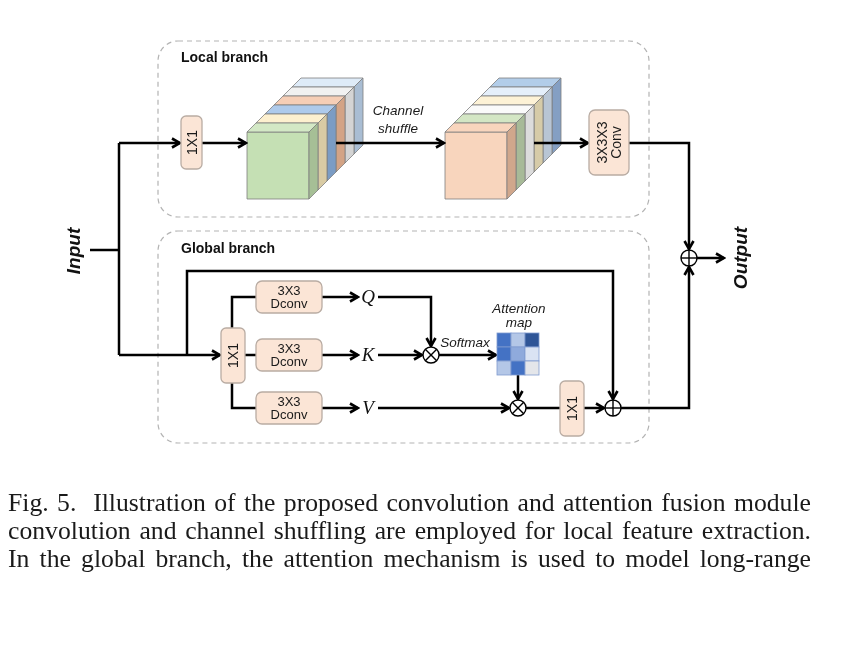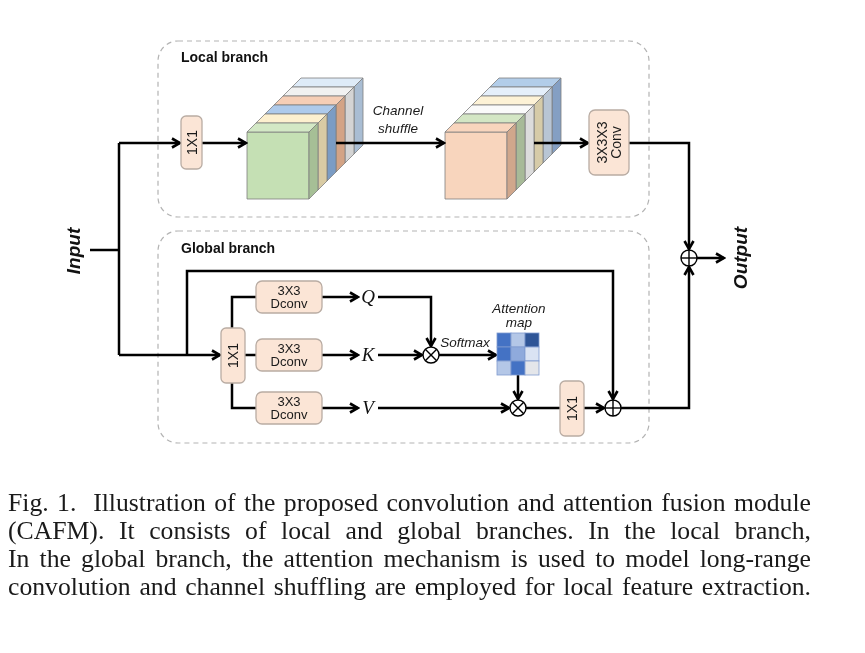--- a/index.html
+++ b/index.html
@@ -183,18 +183,17 @@
       </g>
 
     <rect class="block" x="560" y="381" width="24" height="55" rx="5"></rect>
     <text class="block-label" transform="translate(572,408.5) rotate(-90)">1X1</text>
 
     <text class="io-label" transform="translate(73,251) rotate(-90)">Input</text>
     <text class="io-label" transform="translate(740,258) rotate(-90)">Output</text>
   </svg>
 
   <div class="caption">
-    <div class="cap-line">Fig. 1.  Illustration of the proposed convolution and attention fusion module</div>
-    <div class="cap-line">(CAFM). It consists of local and global branches. In the local branch,</div>
+    <div class="cap-line">Fig. 5.  Illustration of the proposed convolution and attention fusion module</div>
+    <div class="cap-line">convolution and channel shuffling are employed for local feature extraction.</div>
     <div class="cap-line">In the global branch, the attention mechanism is used to model long-range</div>
-    <div class="cap-line">convolution and channel shuffling are employed for local feature extraction.</div>
   </div>
 </div>
 
 </body></html>

